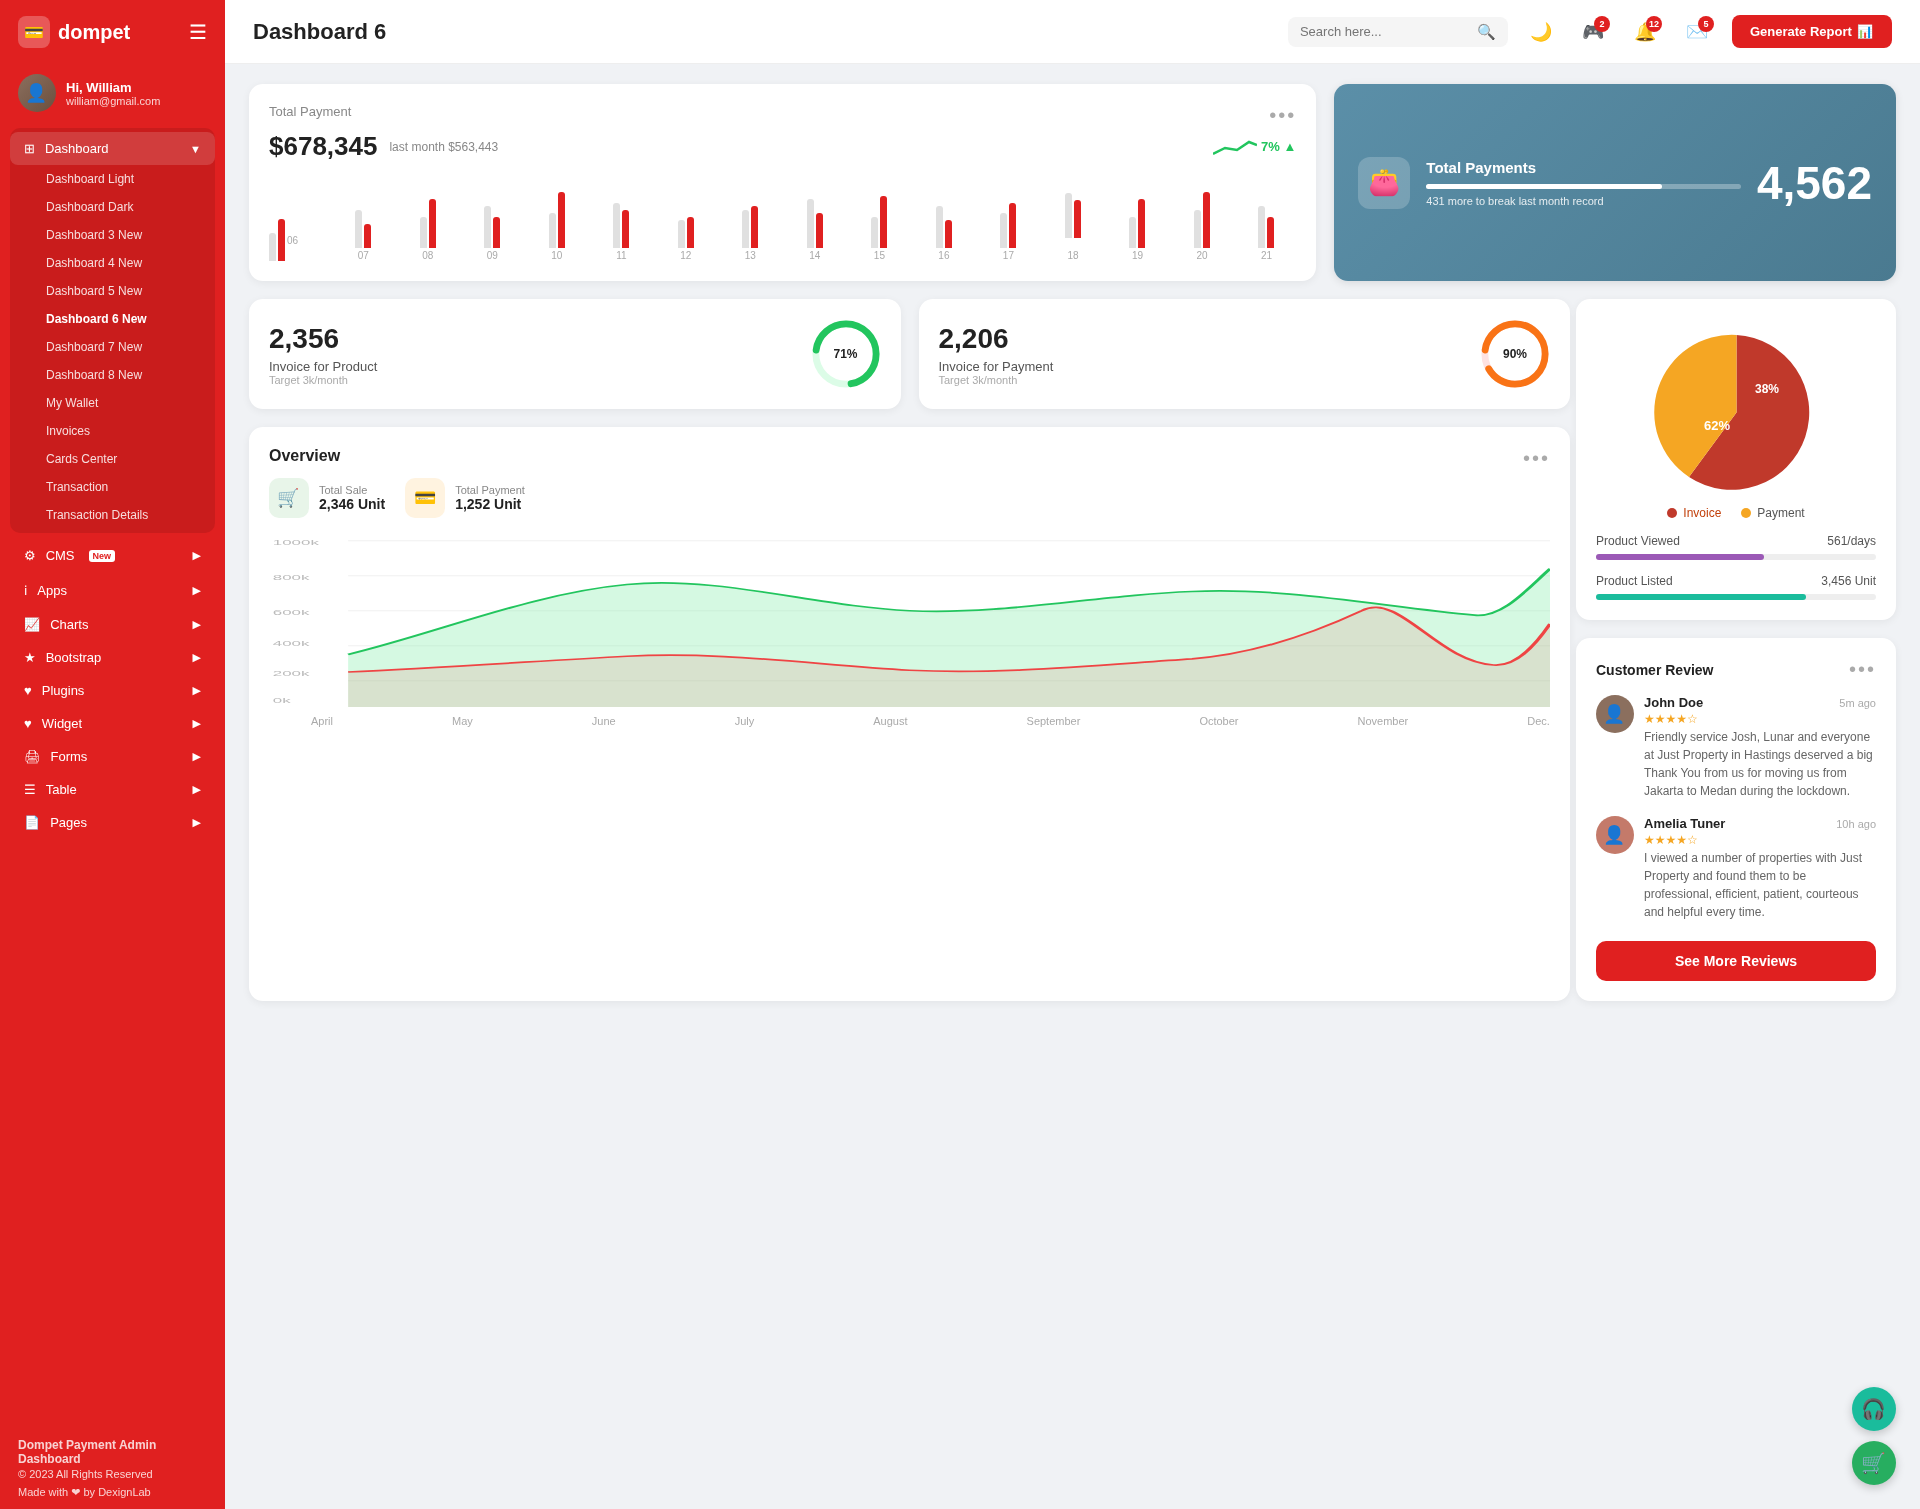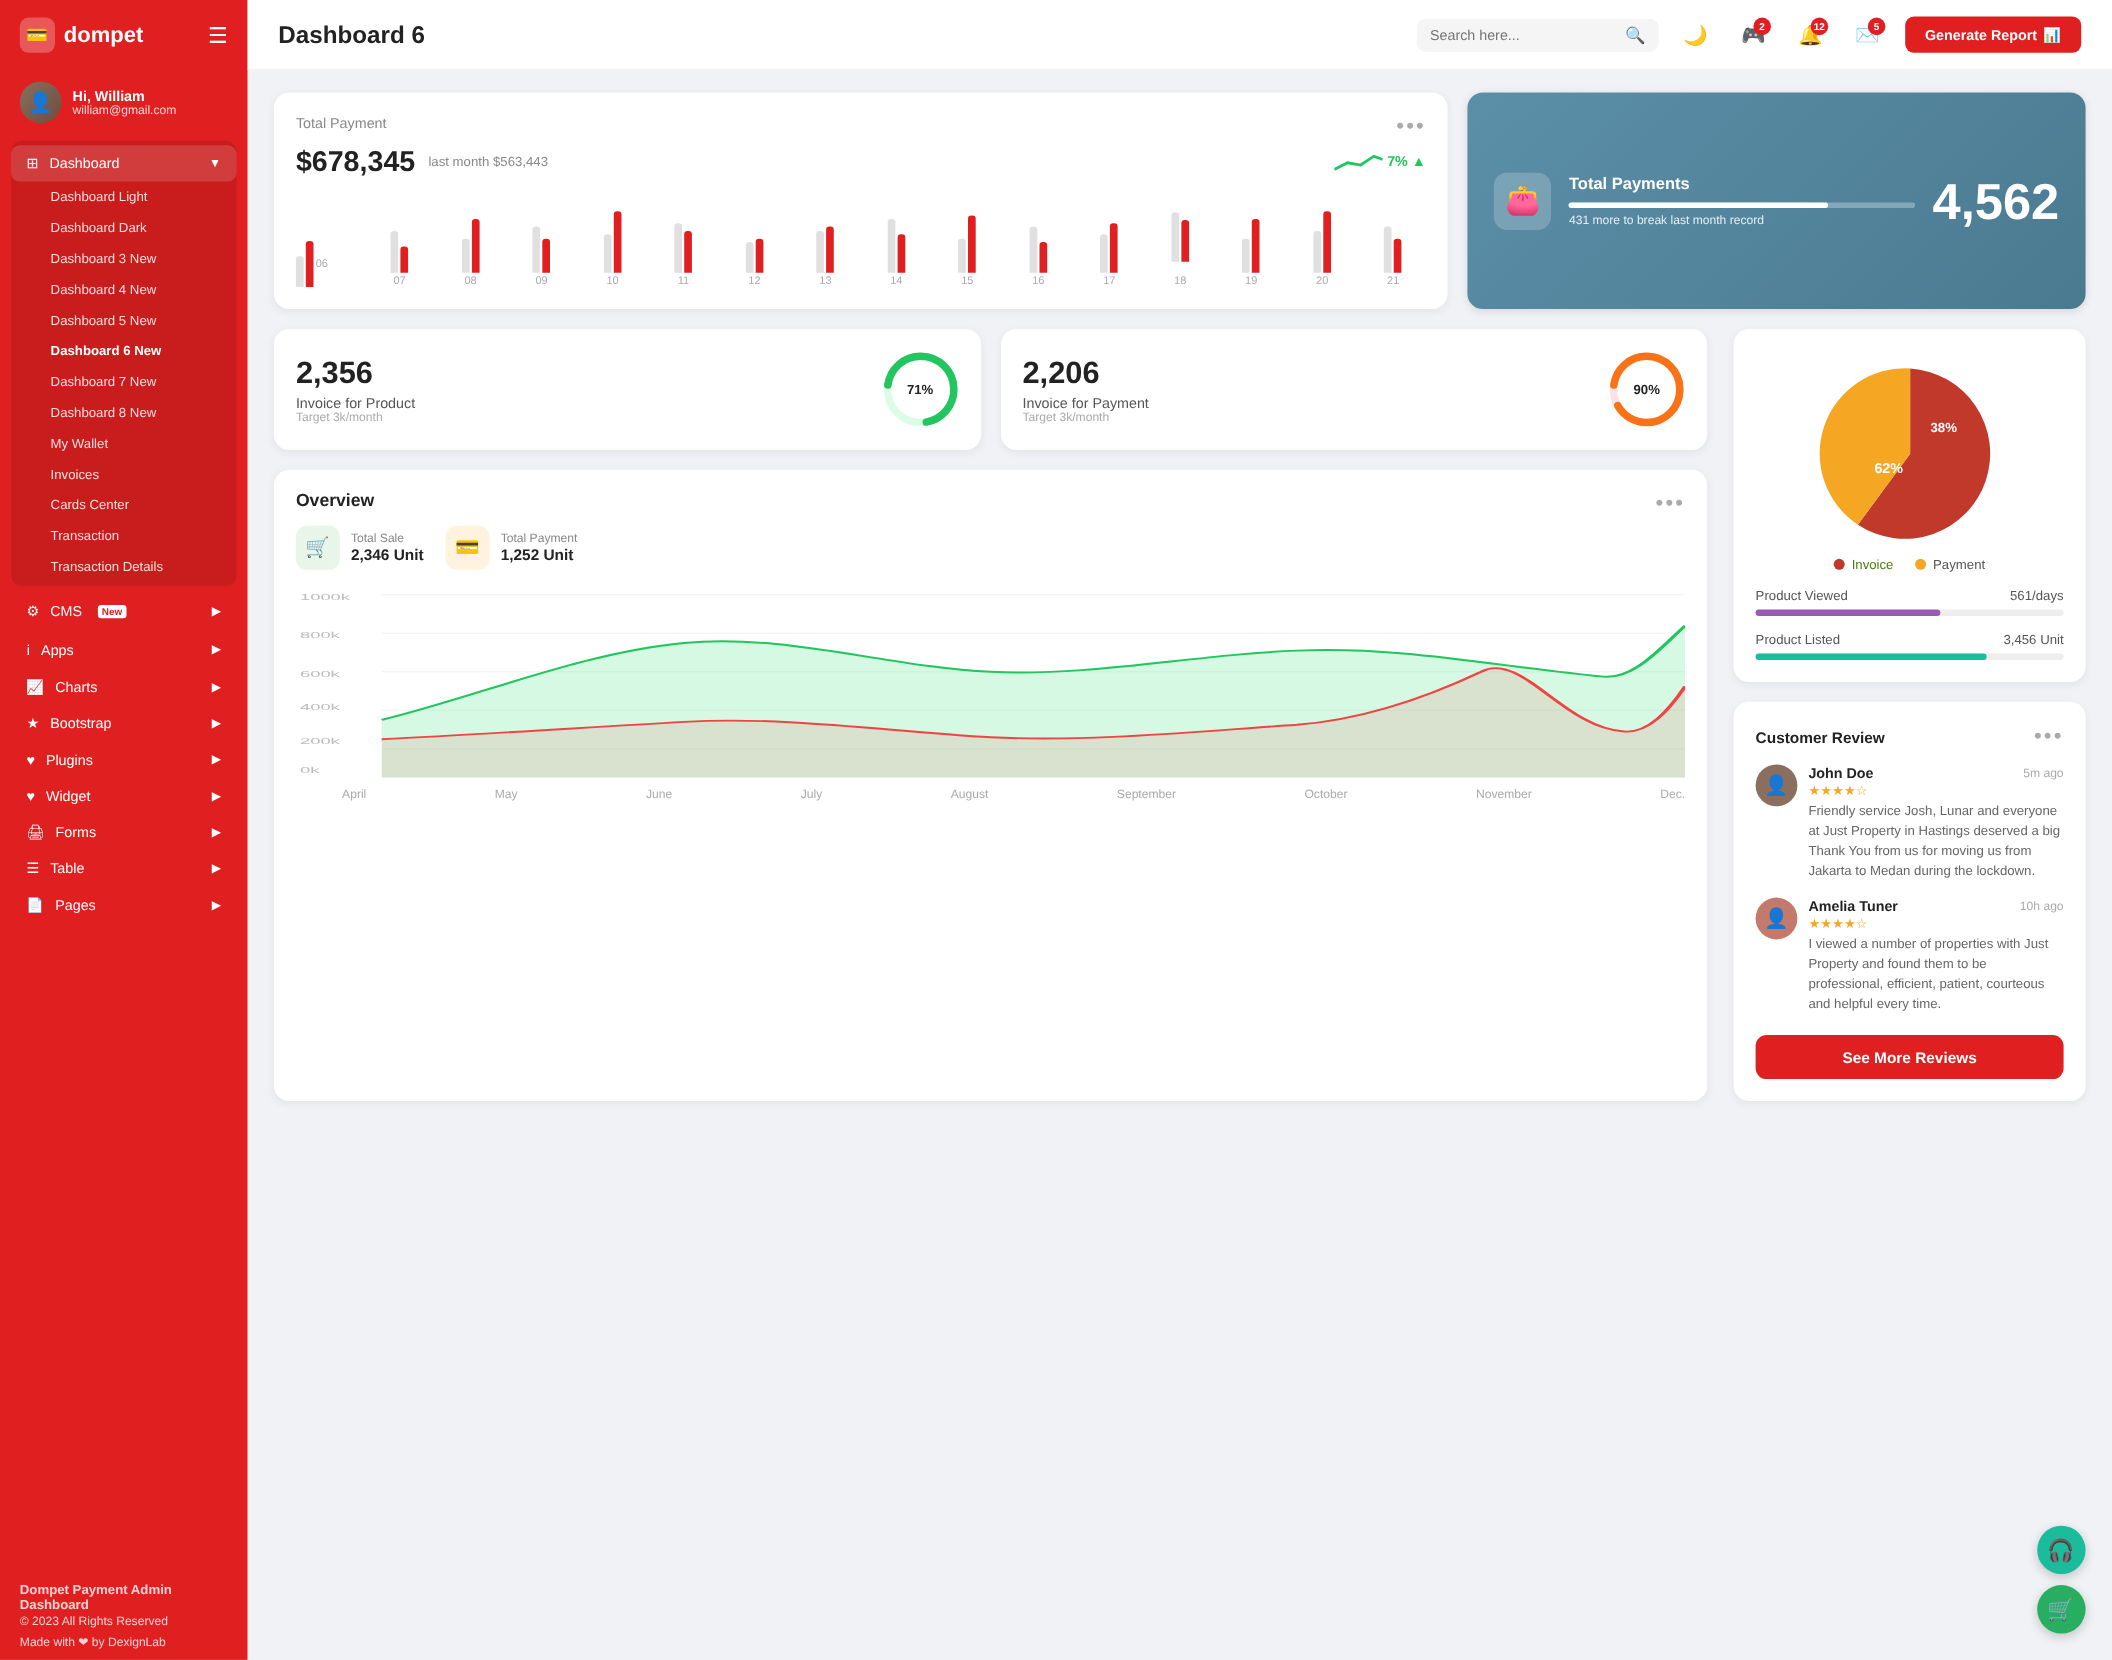--- a/index.html
+++ b/index.html
@@ -513,21 +513,21 @@
         <div style="font-size:15px;font-weight:600;">Total Payments</div>
         <div style="height:5px;background:rgba(255,255,255,0.3);border-radius:3px;margin:8px 0 6px;">
           <div style="height:100%;width:75%;background:#fff;border-radius:3px;"></div>
         </div>
         <div style="font-size:11px;opacity:0.85;">431 more to break last month record</div>
       </div>
       <div style="font-size:46px;font-weight:700;white-space:nowrap;">4,562</div>
     </div>
   </div>
 
-  <div class="content-row row2" style="display:flex;gap:24px;align-items:stretch;">
+  <div class="content-row row2" style="display:flex;gap:6px;align-items:stretch;">
 
     <div style="flex:2;display:flex;flex-direction:column;gap:18px;">
 
       <div style="display:flex;gap:18px;">
 
         <div class="card" style="flex:1;display:flex;align-items:center;justify-content:space-between;">
           <div>
             <div style="font-size:28px;font-weight:700;color:#222;">2,356</div>
             <div style="font-size:13px;color:#555;margin-top:4px;">Invoice for Product</div>
             <div style="font-size:11px;color:#aaa;">Target 3k/month</div>
@@ -617,21 +617,21 @@
       <div class="card">
         <div style="display:flex;align-items:center;justify-content:center;padding:6px 0;">
           <svg width="175" height="175" viewBox="0 0 175 175">
             <path d="M87.5,87.5 L87.5,10 A77.5,77.5 0 1,1 40,152 Z" fill="#c0392b"></path>
             <path d="M87.5,87.5 L40,152 A77.5,77.5 0 0,1 87.5,10 Z" fill="#f5a623"></path>
             <text x="55" y="105" font-size="13" fill="#fff" font-weight="bold">62%</text>
             <text x="106" y="68" font-size="12" fill="#fff" font-weight="bold">38%</text>
           </svg>
         </div>
         <div style="display:flex;gap:20px;justify-content:center;margin-bottom:14px;">
-          <div style="display:flex;align-items:center;gap:6px;font-size:12px;color:#4d7c0f;">
+          <div style="display:flex;align-items:center;gap:6px;font-size:12px;color:#c2410c;">
             <div style="width:10px;height:10px;border-radius:50%;background:#c0392b;"></div>
             <span>Invoice</span>
           </div>
           <div style="display:flex;align-items:center;gap:6px;font-size:12px;color:#555;">
             <div style="width:10px;height:10px;border-radius:50%;background:#f5a623;"></div>
             <span>Payment</span>
           </div>
         </div>
 
         <div>

